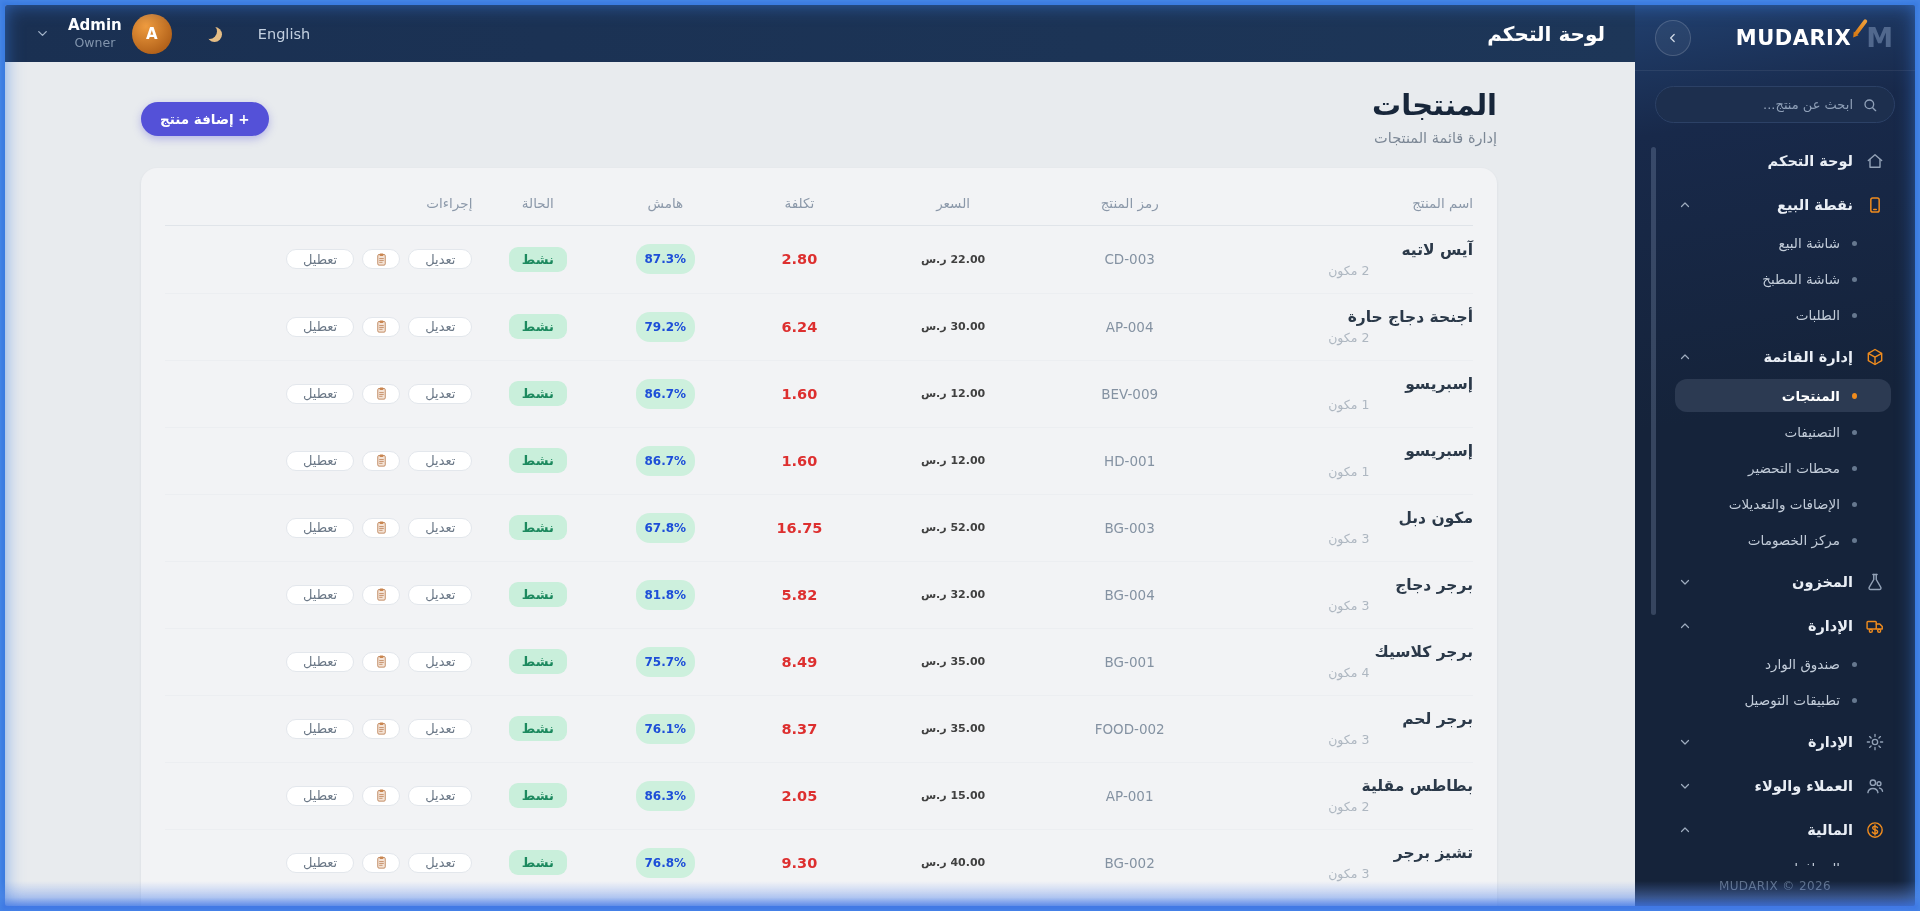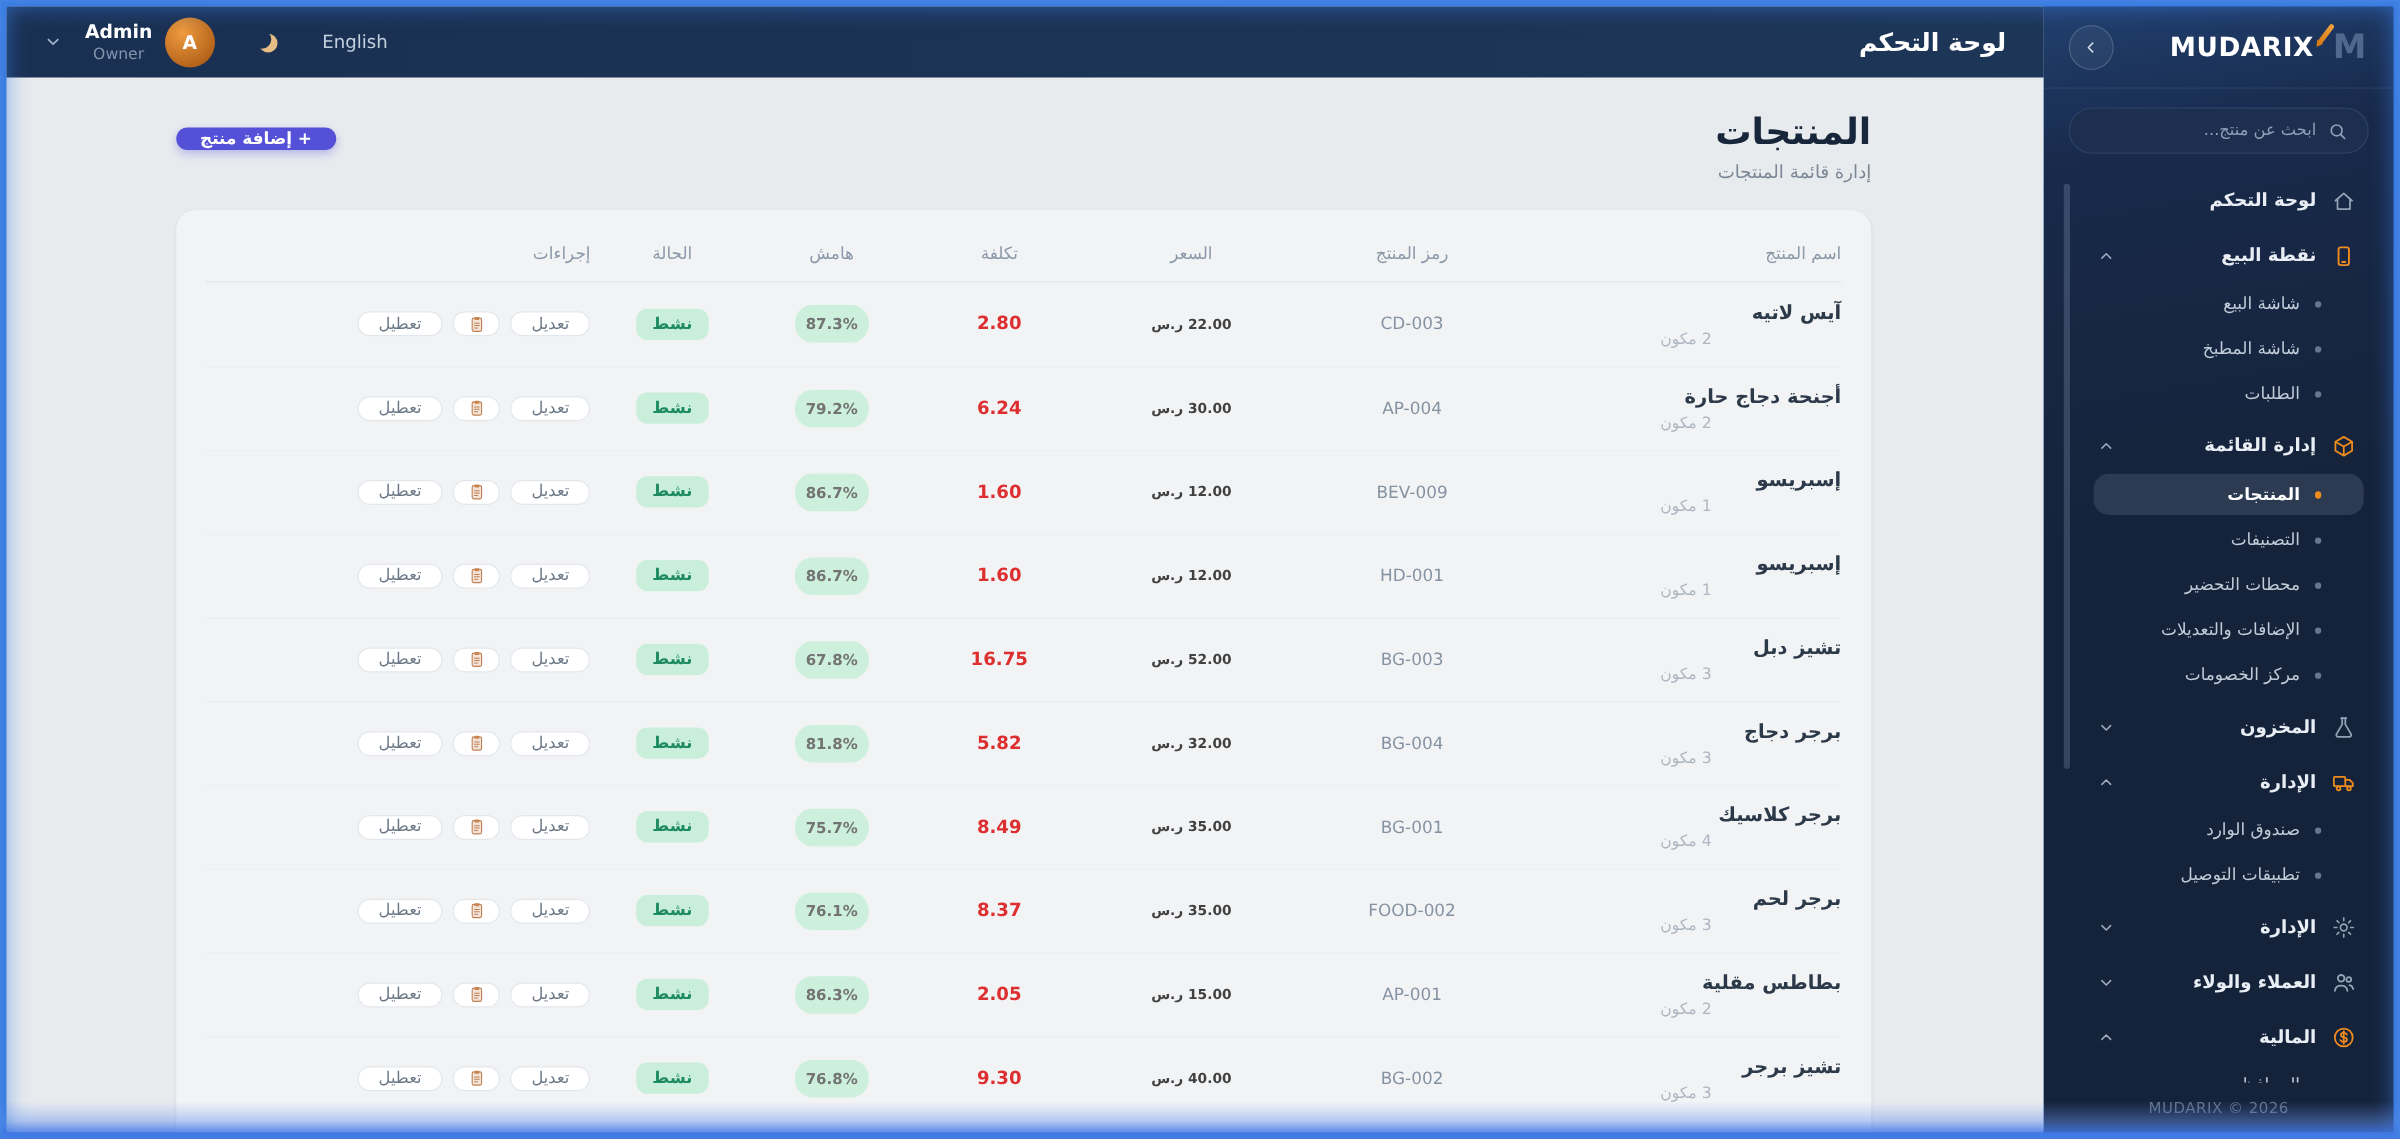--- a/index.html
+++ b/index.html
@@ -79,21 +79,21 @@
     margin-right:28px; cursor:pointer; }
   .moon-wrap{ width:22px; height:22px; margin-right:36px; position:relative; cursor:pointer; }
   .moon{ position:absolute; top:1px; left:2px; width:15px; height:15px; border-radius:50%;
     box-shadow:5px 3px 0 0 #e5bd85; }
   .uc-lang{ color:#c3d0e0; font-size:14.5px; cursor:pointer; }
 
   .main{ flex:1; padding:26px 138px 0 136px; display:flex; flex-direction:column; min-height:0; }
   .page-head{ display:flex; align-items:flex-start; justify-content:space-between; margin-bottom:22px; }
   .page-title{ font-size:29px; font-weight:800; color:#17263a; line-height:1.2; }
   .page-sub{ font-size:14.5px; color:#7b8795; margin-top:7px; }
-  .add-btn{ margin-top:14px; height:18px; padding:0 19px; border:none; border-radius:17px; cursor:pointer;
+  .add-btn{ margin-top:14px; height:34px; padding:0 19px; border:none; border-radius:17px; cursor:pointer;
     background:#5451d8; color:#ffffff; font-family:inherit; font-size:13.5px; font-weight:600;
     box-shadow:0 3px 8px rgba(84,81,216,.35); }
 
   .card{ flex:1; background:#f2f3f5; border-radius:16px 16px 0 0; box-shadow:0 1px 3px rgba(20,30,50,.07);
     padding:14px 24px 0 24px; min-height:0; }
 
   .grid-row{ display:grid; grid-template-columns:19% 14.5% 12.5% 11% 9.5% 10% auto; align-items:center; }
   .thead{ height:44px; border-bottom:1px solid #e0e4e9; }
   .thead .hcell{ font-size:13.5px; color:#8b98a9; font-weight:400; }
   .trow{ height:67px; border-top:1px solid #eceef1; }
@@ -102,21 +102,21 @@
   .c-name{ text-align:right; }
   .c-code,.c-price,.c-cost,.c-margin,.c-status{ text-align:center; }
   .c-actions{ text-align:right; padding-left:6px; }
 
   .pname{ font-size:15.5px; font-weight:600; color:#2b3949; }
   .pcomp{ font-size:12.5px; color:#aeb7c1; margin-top:4px;text-align:center; }
   .code-txt{ font-size:13.5px; color:#8492a2; }
   .price-txt{ font-size:11px; font-weight:700; color:#404040; }
   .cost-txt{ font-size:14.5px; font-weight:600; color:#dd2f2f; }
   .badge{ display:inline-block; border-radius:10px; }
-  .margin-badge{ background:#cdf0dd; color:#737373; font-size:12px; font-weight:700; padding:8px 9px; border-radius:14px;}
+  .margin-badge{ background:#cdf0dd; color:#1d4ed8; font-size:12px; font-weight:700; padding:8px 9px; border-radius:14px;}
   .status-badge{ background:#c9efdb; color:#1d8a5f; font-size:13px; font-weight:600; padding:5px 13px; border-radius:9px;}
 
   .actions-wrap{ display:flex; align-items:center; gap:8px; justify-content:flex-start; }
   .pill-btn{ height:20px; padding:0 16px; background:#ffffff; border:1px solid #e3e7ec; border-radius:16px;
     color:#6b7887; font-family:inherit; font-size:13px; cursor:pointer; display:flex; align-items:center; justify-content:center; }
   .pill-btn.icon-btn{ width:38px; padding:0; }
 </style>
 </head>
 <body>
 
@@ -448,21 +448,21 @@
                         <rect x="9" y="2.5" width="6" height="4" rx="1.2" fill="#c9854f"></rect>
                         <path d="M9 10.5h6M9 13.5h6M9 16.5h4" stroke="#bd8156" stroke-width="1.3" stroke-linecap="round"></path>
                       </svg>
                     </button>
          <button class="pill-btn">تعطيل</button>
        </div>
      </div>
               </div>
               <div class="grid-row trow">
                 <div class="cell c-name">
-       <div class="pname">تشيز دبل</div>
+       <div class="pname">مكون دبل</div>
        <div class="pcomp">3 مكون</div>
      </div>
      <div class="cell c-code code-txt">BG-003</div>
      <div class="cell c-price price-txt">52.00 ر.س</div>
      <div class="cell c-cost cost-txt">16.75</div>
      <div class="cell c-margin"><span class="badge margin-badge">67.8%</span></div>
      <div class="cell c-status"><span class="badge status-badge">نشط</span></div>
      <div class="cell c-actions">
        <div class="actions-wrap">
          <button class="pill-btn">تعديل</button>

